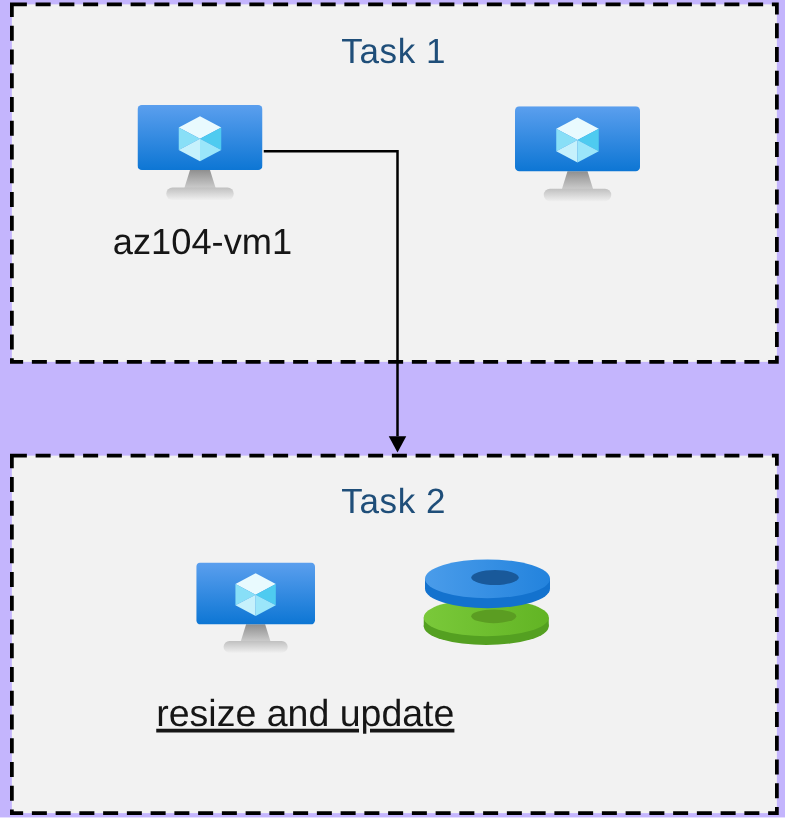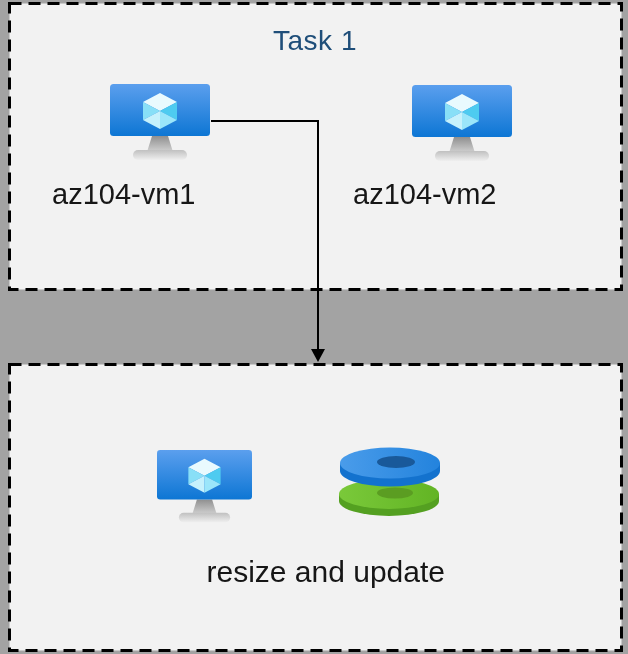--- a/index.html
+++ b/index.html
@@ -1,49 +1,51 @@
 <!DOCTYPE html>
 <html><head>
 <meta charset="utf-8">
 <style>
   html, body { margin: 0; padding: 0; background: #ffffff; }
   .canvas {
     position: relative;
     width: 628px;
     height: 654px;
-    background: #a3a3a3;
+    background: #c4b5fd;
     font-family: "Liberation Sans", sans-serif;
     overflow: hidden;
   }
   .layer { position: absolute; left: 0; top: 0; }
   .abs { position: absolute; }
   .task-title {
     position: absolute;
     left: 9px;
     width: 612px;
     text-align: center;
     font-size: 28px;
     line-height: 34px;
     color: #1f4e79;
     letter-spacing: 0.5px;
   }
   .node-label {
     position: absolute;
     width: 220px;
+    text-align: center;
     font-size: 29px;
     line-height: 37px;
     color: #161616;
   }
   .caption {
     position: absolute;
     width: 320px;
-    text-align: right;
+    text-align: left;
     font-size: 30px;
     line-height: 38px;
     color: #161616;
+    text-decoration: underline;
   }
   svg { display: block; }
 </style>
 </head>
 <body>
 
 <div class="canvas">
 
   <svg class="layer" width="628" height="654" viewBox="0 0 628 654">
     <defs>
@@ -96,23 +98,23 @@
     <polygon points="50,27 50,45 33,36" fill="#c6f1fc"></polygon>
     <polygon points="67,18 50,27 67,36" fill="#4ecbf0"></polygon>
     <polygon points="50,27 50,45 67,36" fill="#9be6fa"></polygon>
   </svg>
 
   <div class="node-label" style="left:52px; top:176px">
     <div>az104-vm1</div>
   </div>
 
   <div class="node-label" style="left:353px; top:176px">
-    <div>az104-vm2</div>
   </div>
 
+  <div class="task-title" style="top:384px">Task 2</div>
 
   <svg class="abs" style="left:157px; top:450px" width="95" height="79" viewBox="0 0 100 83">
     <polygon points="42,52 58,52 63,68 37,68" fill="url(#gNeck)"></polygon>
     <rect x="23" y="66" width="54" height="10" rx="5" fill="url(#gBase)"></rect>
     <rect x="0" y="0" width="100" height="52" rx="3.5" fill="url(#gScreen)"></rect>
     <polygon points="50,9 67,18 50,27 33,18" fill="#e9fafe"></polygon>
     <polygon points="33,18 50,27 33,36" fill="#88dff7"></polygon>
     <polygon points="50,27 50,45 33,36" fill="#c6f1fc"></polygon>
     <polygon points="67,18 50,27 67,36" fill="#4ecbf0"></polygon>
     <polygon points="50,27 50,45 67,36" fill="#9be6fa"></polygon>

